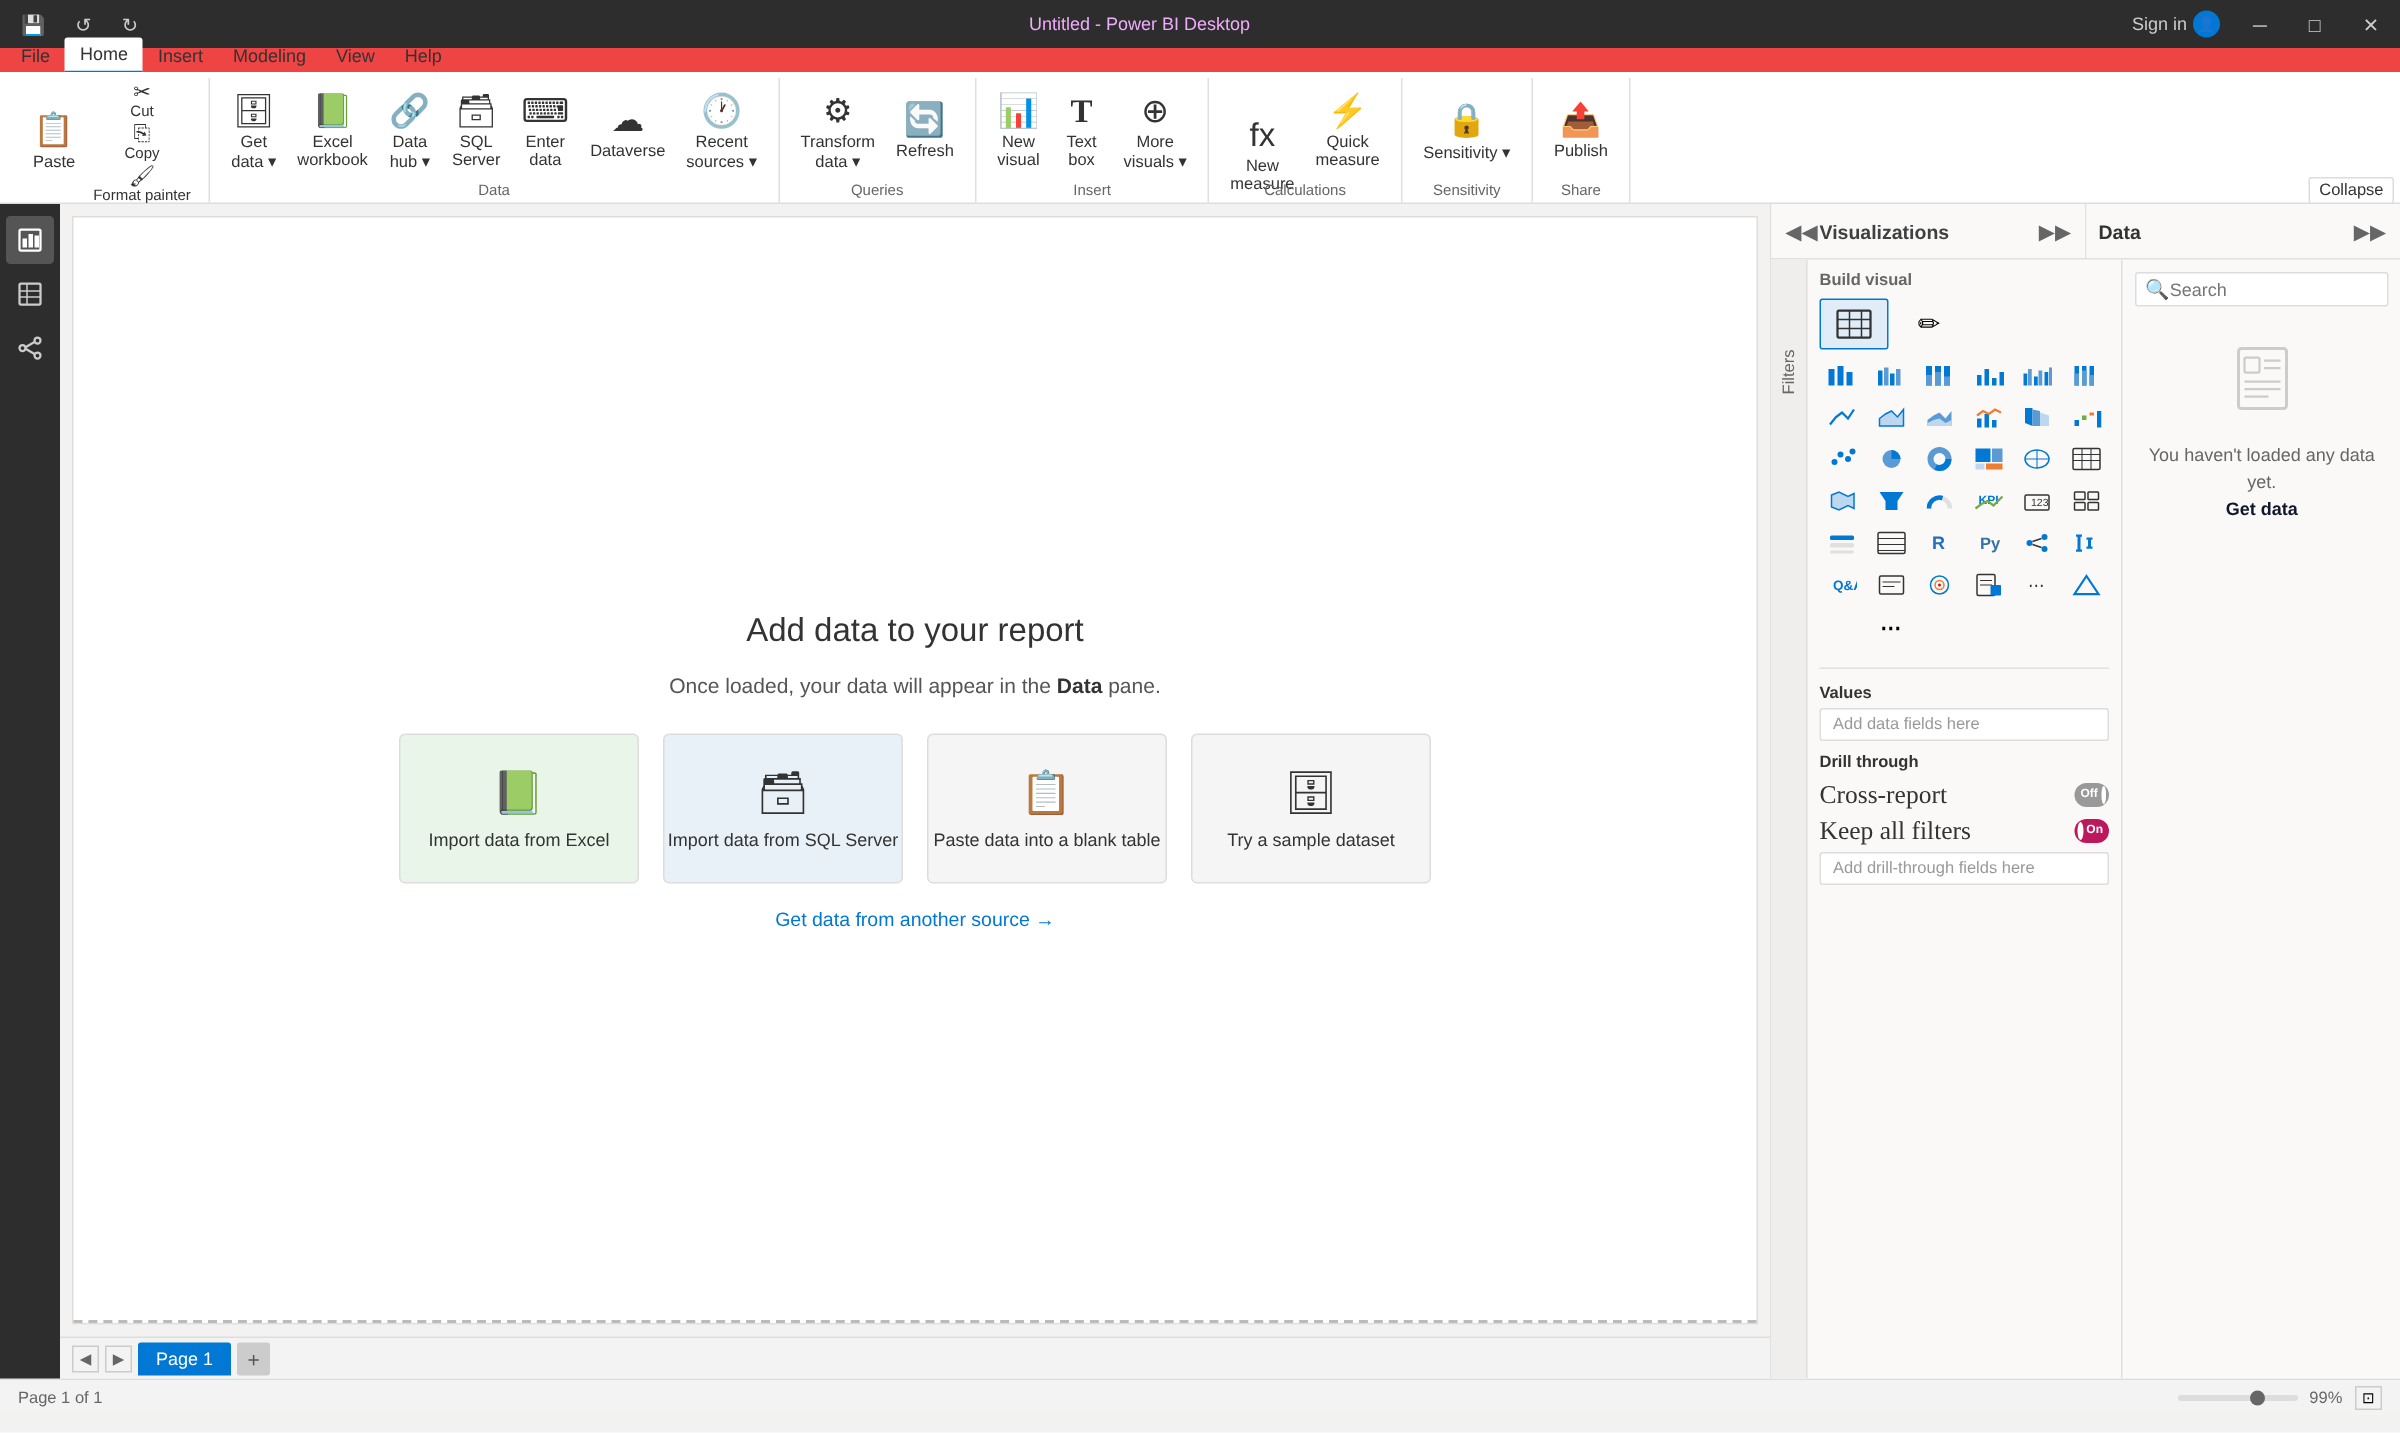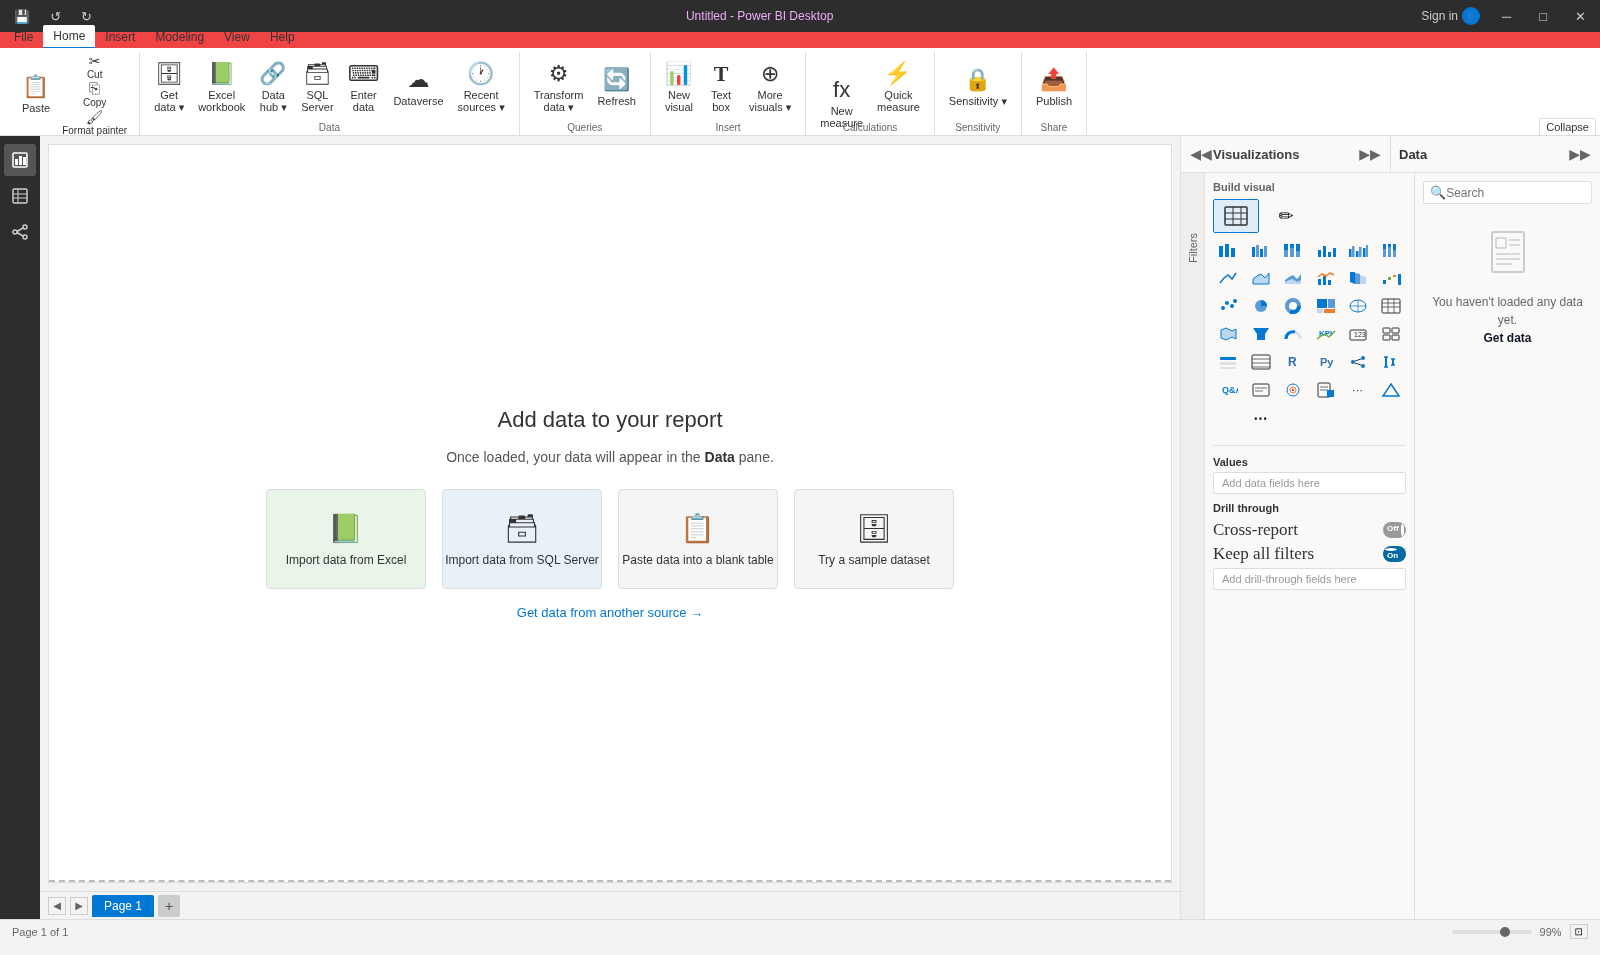--- a/index.html
+++ b/index.html
@@ -398,21 +398,21 @@
       height: 16px;
       border-radius: 8px;
       display: flex;
       padding: 2px;
       cursor: pointer;
       font-size: 9px;
       color: #fff;
       font-weight: 600;
     }
     .toggle-off { background: #999; justify-content: flex-end; }
-    .toggle-on { background: #0369a1; justify-content: flex-start; flex-direction: column; }
+    .toggle-on { background: #be185d; justify-content: flex-start; }
     .toggle-thumb { width: 12px; height: 12px; background: #fff; border-radius: 50%; }
     .drill-field {
       background: #fff;
       border: 1px solid #ddd;
       padding: 4px 8px;
       font-size: 11px;
       color: #999;
       border-radius: 2px;
       margin-top: 4px;
     }

